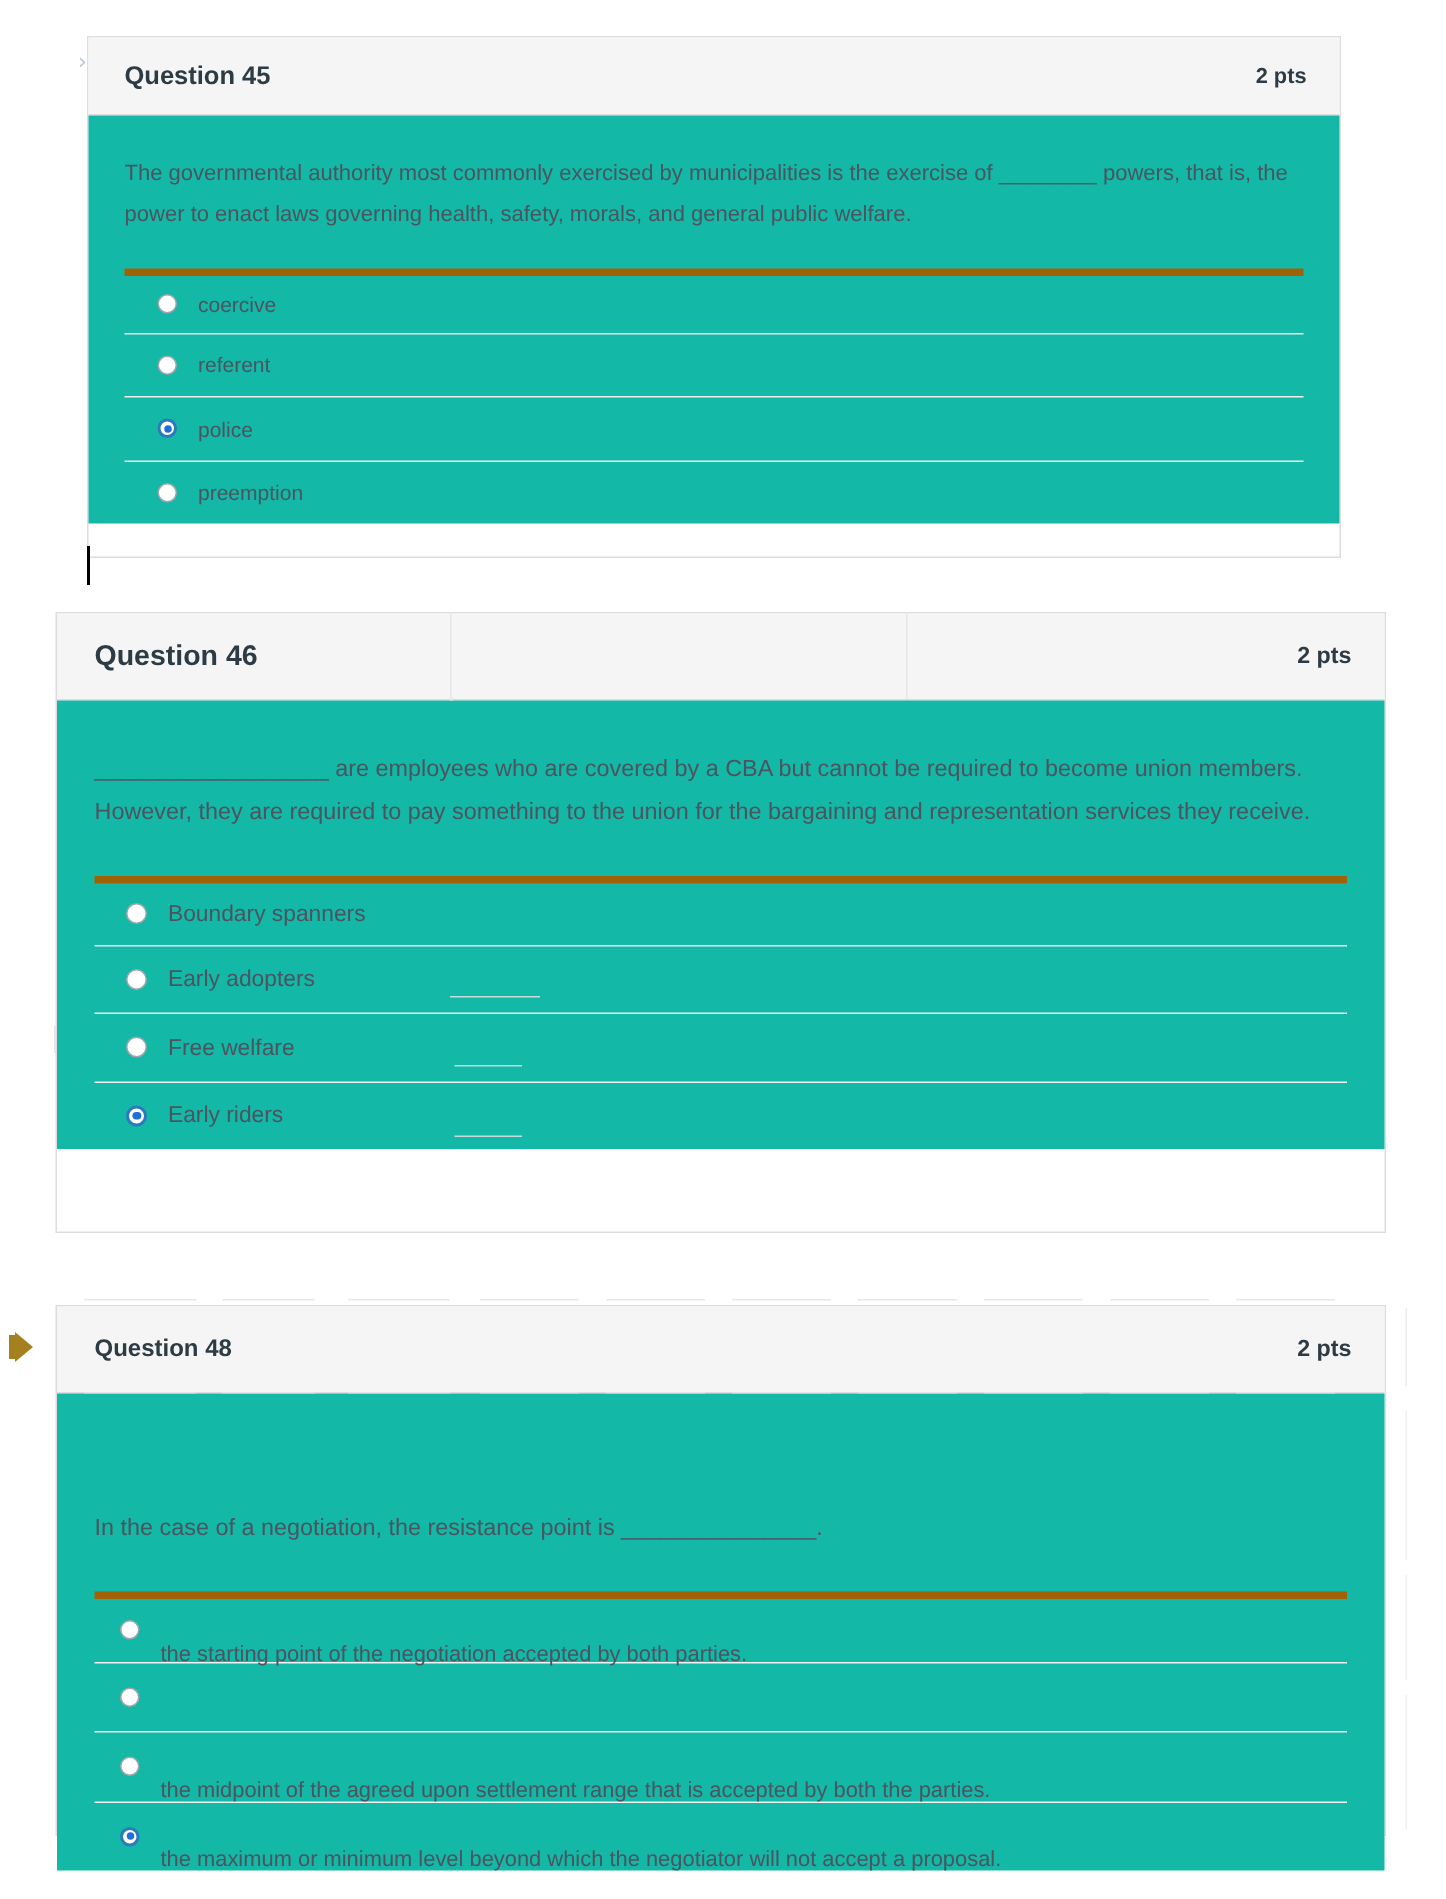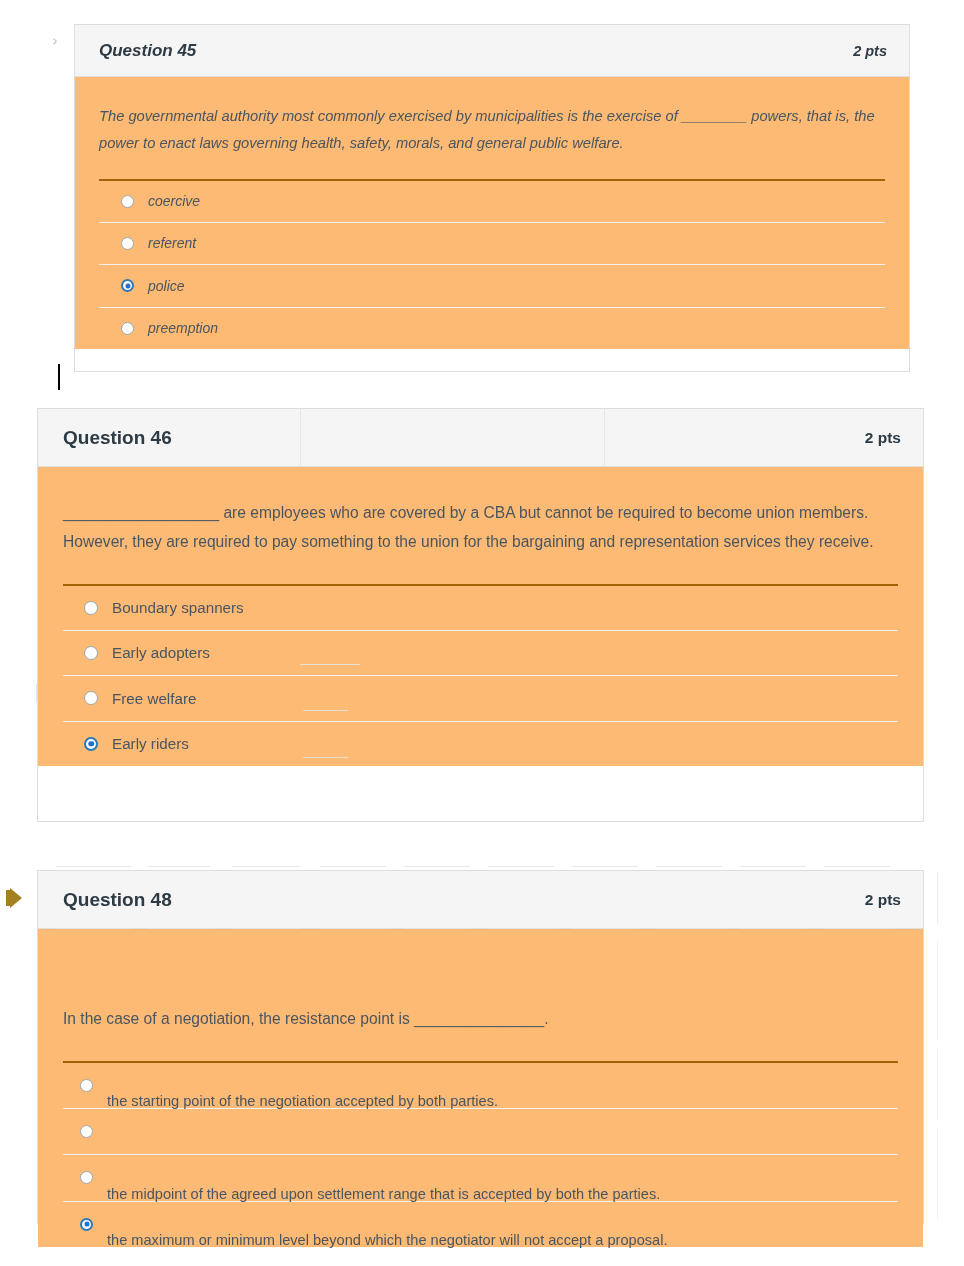--- a/index.html
+++ b/index.html
@@ -32,32 +32,32 @@
   }
   .qname {
     color: #2d3b45;
     font-weight: bold;
   }
   .qpts {
     color: #2d3b45;
     font-weight: bold;
   }
   .qbody {
-    background: #fdba74;
+    background: #14b8a6;
   }
   .qtext {
     color: #4a5560;
   }
   .answers { }
   .answer {
     display: flex;
     align-items: center;
     border-top: 1px solid #f0f0f0;
   }
-  .answer:first-child { border-top: 2px solid #a16207; }
+  .answer:first-child { border-top: 5px solid #a16207; }
   .radio {
     flex: 0 0 auto;
     border-radius: 50%;
     background: #ffffff;
     box-sizing: border-box;
   }
   .radio.off {
     border: 1px solid #9ea6ad;
   }
   .radio.on {
@@ -69,21 +69,21 @@
     content: "";
     position: absolute;
     left: 50%; top: 50%;
     transform: translate(-50%, -50%);
     border-radius: 50%;
     background: #1f6fd6;
   }
   .alabel { color: #4a5560; }
 
   
-  #q45 { left: 74px; top: 24px; width: 836px; height: 348px; font-style: italic; }
+  #q45 { left: 58px; top: 24px; width: 836px; height: 348px; }
   #q45 .qheader { height: 52px; padding: 0 22px 0 24px; }
   #q45 .qname { font-size: 17px; }
   #q45 .qpts { font-size: 14.5px; }
   #q45 .qbody { padding: 26px 24px 0 24px; }
   #q45 .qtext { font-size: 14.7px; line-height: 27px; }
   #q45 .answers { margin-top: 22px; }
   #q45 .answer { height: 42.5px; padding-left: 22px; }
   #q45 .radio { width: 13px; height: 13px; }
   #q45 .radio.on::after { width: 5px; height: 5px; }
   #q45 .alabel { font-size: 14px; margin-left: 14px; }
@@ -110,21 +110,21 @@
   #q46 .qtext { font-size: 15.6px; line-height: 28.5px; }
   #q46 .answers { margin-top: 28px; }
   #q46 .answer { height: 45.5px; padding-left: 21px; }
   #q46 .radio { width: 14px; height: 14px; }
   #q46 .radio.on::after { width: 5.5px; height: 5.5px; }
   #q46 .alabel { font-size: 15.2px; margin-left: 14px; }
 
   
   #q48 { left: 37px; top: 870px; width: 887px; height: 354px; }
   #q48 .qheader { height: 58px; padding: 0 22px 0 25px; }
-  #q48 .qname { font-size: 19px; }
+  #q48 .qname { font-size: 16px; }
   #q48 .qpts { font-size: 15.5px; }
   #q48 .qbody { padding: 32px 25px 0 25px; }
   #q48 .qtext { font-size: 15.6px; line-height: 28px; margin-top: 44px; }
   #q48 .answers { margin-top: 28px; }
   #q48 .answer { height: 46.5px; padding-left: 17px; }
   #q48 .radio { width: 13px; height: 13px; }
   #q48 .radio.on::after { width: 5px; height: 5px; }
   #q48 .alabel { font-size: 14.6px; margin-left: 14px; margin-top: 32px; }
 
   

